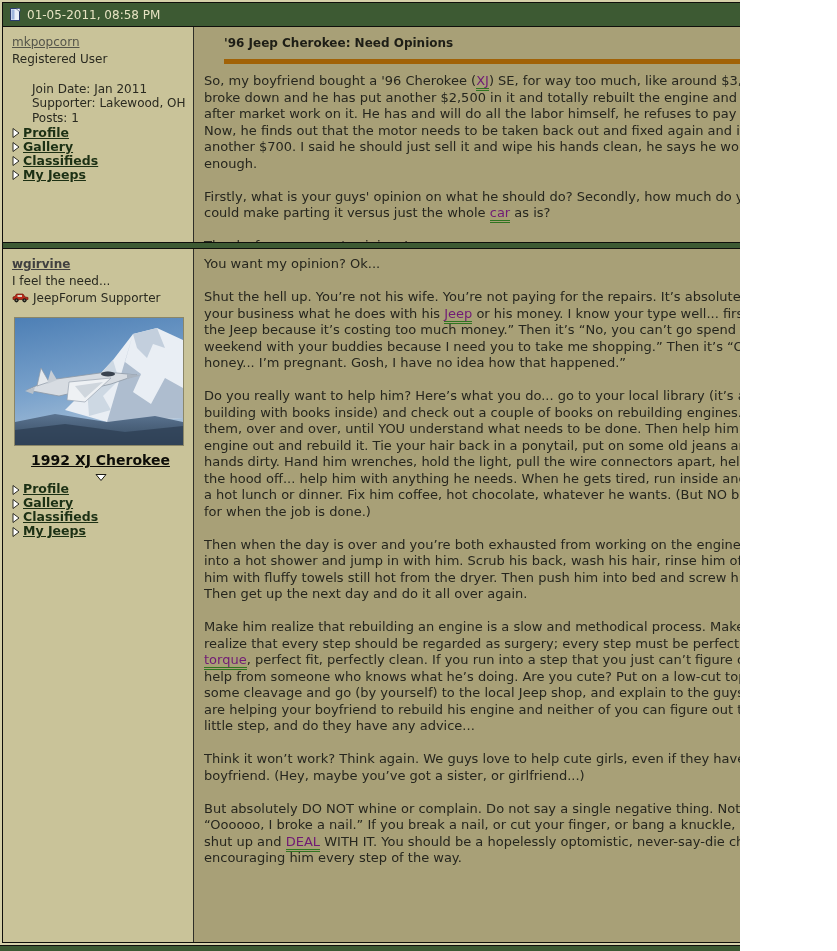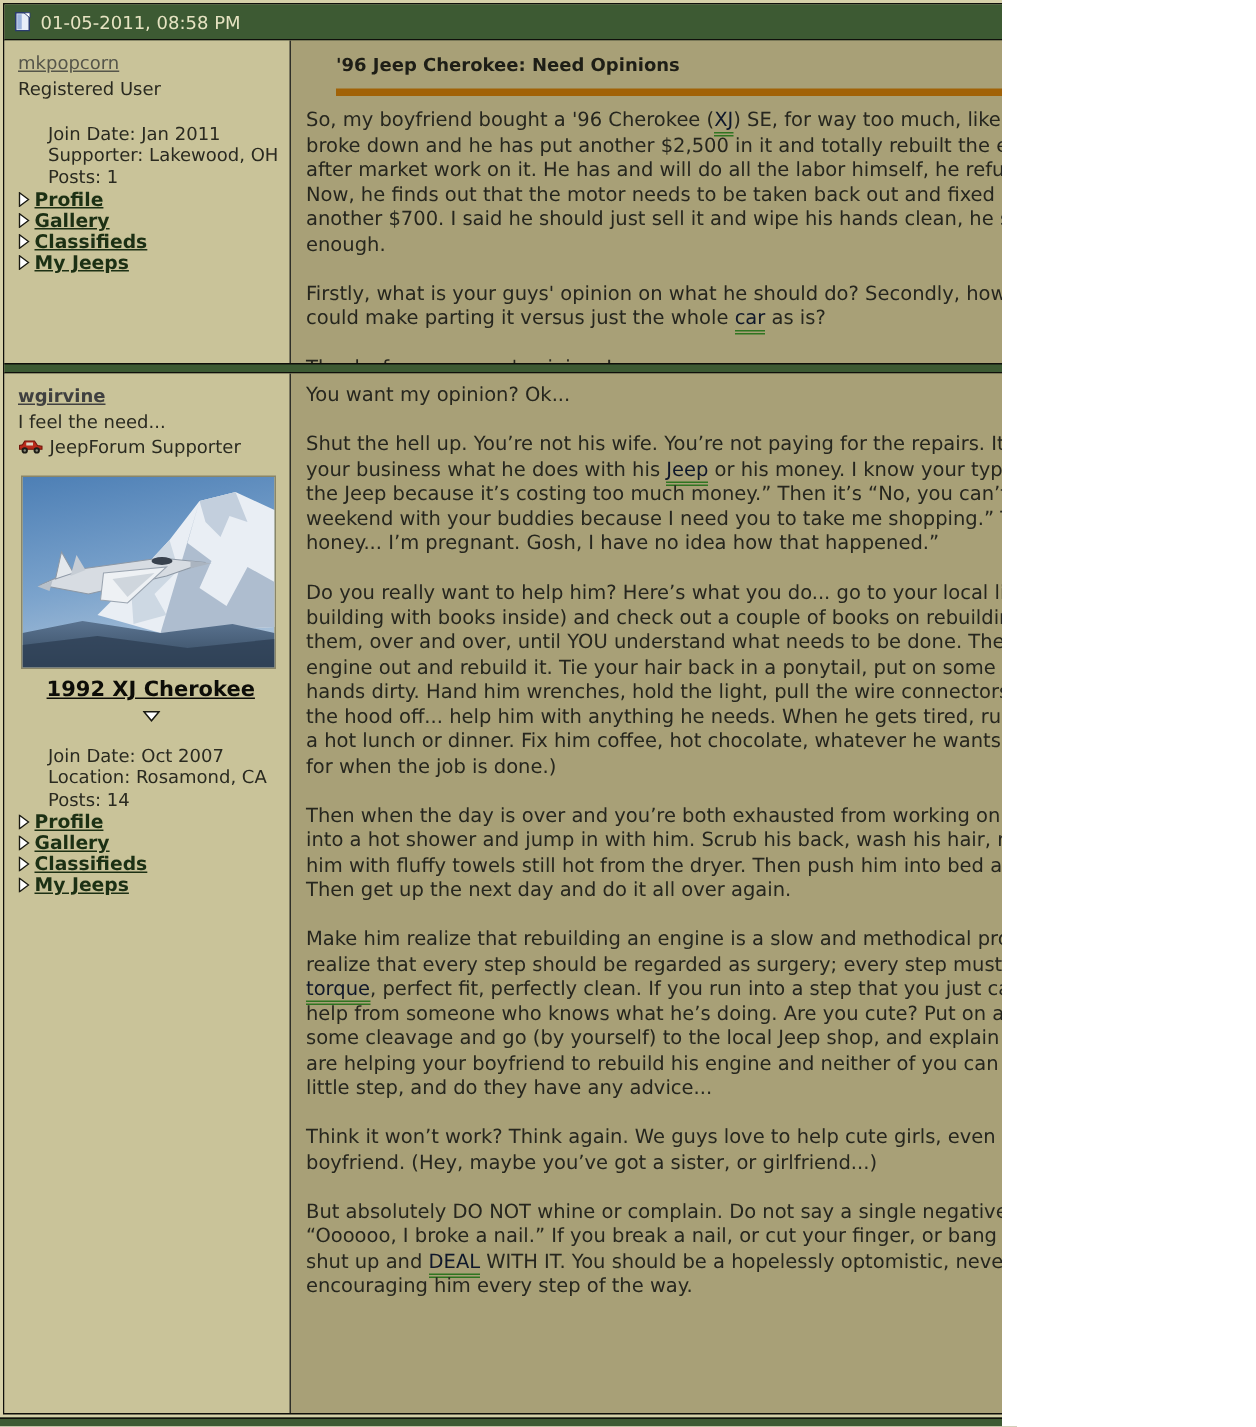--- a/index.html
+++ b/index.html
@@ -1,17 +1,17 @@
 <!DOCTYPE html>
 <html><head>
 <meta charset="utf-8">
 <style>
   html,body { margin:0; padding:0; }
   #page {
-    position:relative; width:668px; height:951px;
+    position:relative; width:740px; height:951px;
     background:#d5d0a9; overflow:hidden;
     font-family:"DejaVu Sans", sans-serif;
   }
   .thread-table {
     position:absolute; left:2px; top:2px; width:826px;
     border:1px solid #0f0f0b;
   }
   .thread-header {
     height:24px; background:#3d5a33; display:flex; align-items:center;
     padding:0 7px; box-sizing:border-box; color:#e6e3c2; font-size:12px;
@@ -46,21 +46,21 @@
   .tri-icon { display:inline-block; line-height:0; }
   .avatar-box { margin:12px 0 6px 2px; width:168px; height:127px; line-height:0;
     border:1px solid #8a8668; cursor:pointer; }
   .vehicle-row { display:flex; align-items:center; gap:5px; margin-top:7px;flex-direction:column; }
   .vehicle-row a { color:#0d0d08; font-weight:bold; text-decoration:underline; font-size:14px; }
   .post-title { font-size:12px; font-weight:bold; color:#1e1e16; padding:3px 0 9px 0;
     border-bottom:5px solid #a16207;margin-left:20px; }
   .post-text { margin-top:9px; font-size:13px; line-height:16.5px; color:#26261e; }
   .para { margin:0 0 16.5px 0; }
   .para:last-child { margin-bottom:0; }
-  a.kwlink { color:#0f172a; text-decoration:none;
+  a.kwlink { color:#701a75; text-decoration:none;
     border-bottom:3px double #2f7420; line-height:16.5px; }
   .post-separator { height:5px; background:#3d5a33;
     border-top:1px solid #0f0f0b; border-bottom:1px solid #0f0f0b; }
   .bottom-bar { position:absolute; left:0; top:945px; width:837px; height:6px;
     background:#3d5a33; border-top:1px solid #0f0f0b; box-sizing:border-box; }
   .doc-icon { display:inline-block; line-height:0; }
 </style>
 </head>
 <body>
 
@@ -185,25 +185,20 @@
           </svg>
         </div>
         <div class="vehicle-row">
           <a href="#">1992 XJ Cherokee</a>
           <span style="line-height:0;cursor:pointer;">
             <svg width="12" height="9" viewBox="0 0 12 9">
                 <path d="M1,1.5 L11,1.5 L6,7.5 Z" fill="#ffffff" stroke="#1a1a12" stroke-width="1"></path>
               </svg>
           </span>
         </div>
-        <div class="join-block">
-          <div>Join Date: Oct 2007</div>
-          <div>Location: Rosamond, CA</div>
-          <div>Posts: 14</div>
-        </div>
         <div class="nav-links">
           <div class="nav-link-item">
             <span class="tri-icon"><svg width="8" height="10" viewBox="0 0 8 10">
                   <path d="M1,0.5 L7,5 L1,9.5 Z" fill="#ffffff" stroke="#1a1a12" stroke-width="0.9"></path>
                 </svg></span>
             <a href="#">Profile</a>
           </div>
           <div class="nav-link-item">
             <span class="tri-icon"><svg width="8" height="10" viewBox="0 0 8 10">
                   <path d="M1,0.5 L7,5 L1,9.5 Z" fill="#ffffff" stroke="#1a1a12" stroke-width="0.9"></path>

